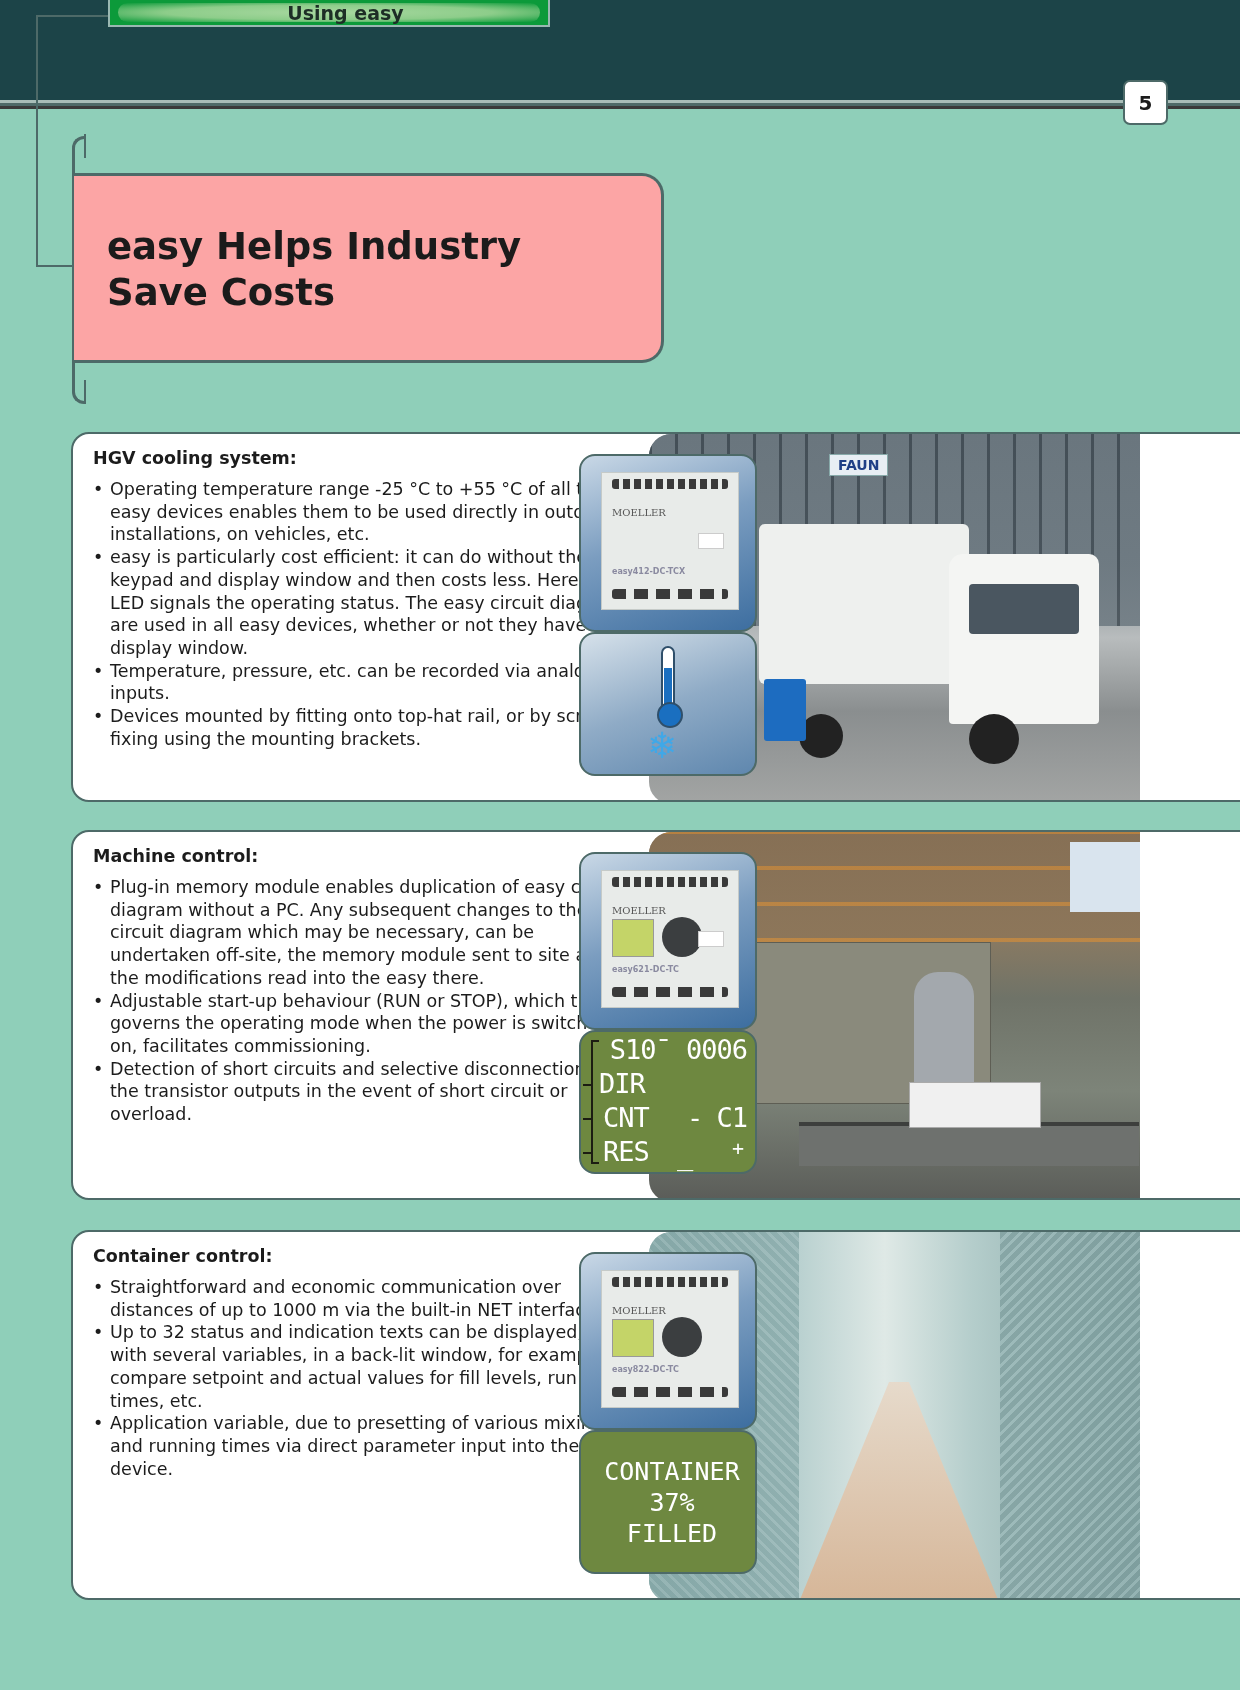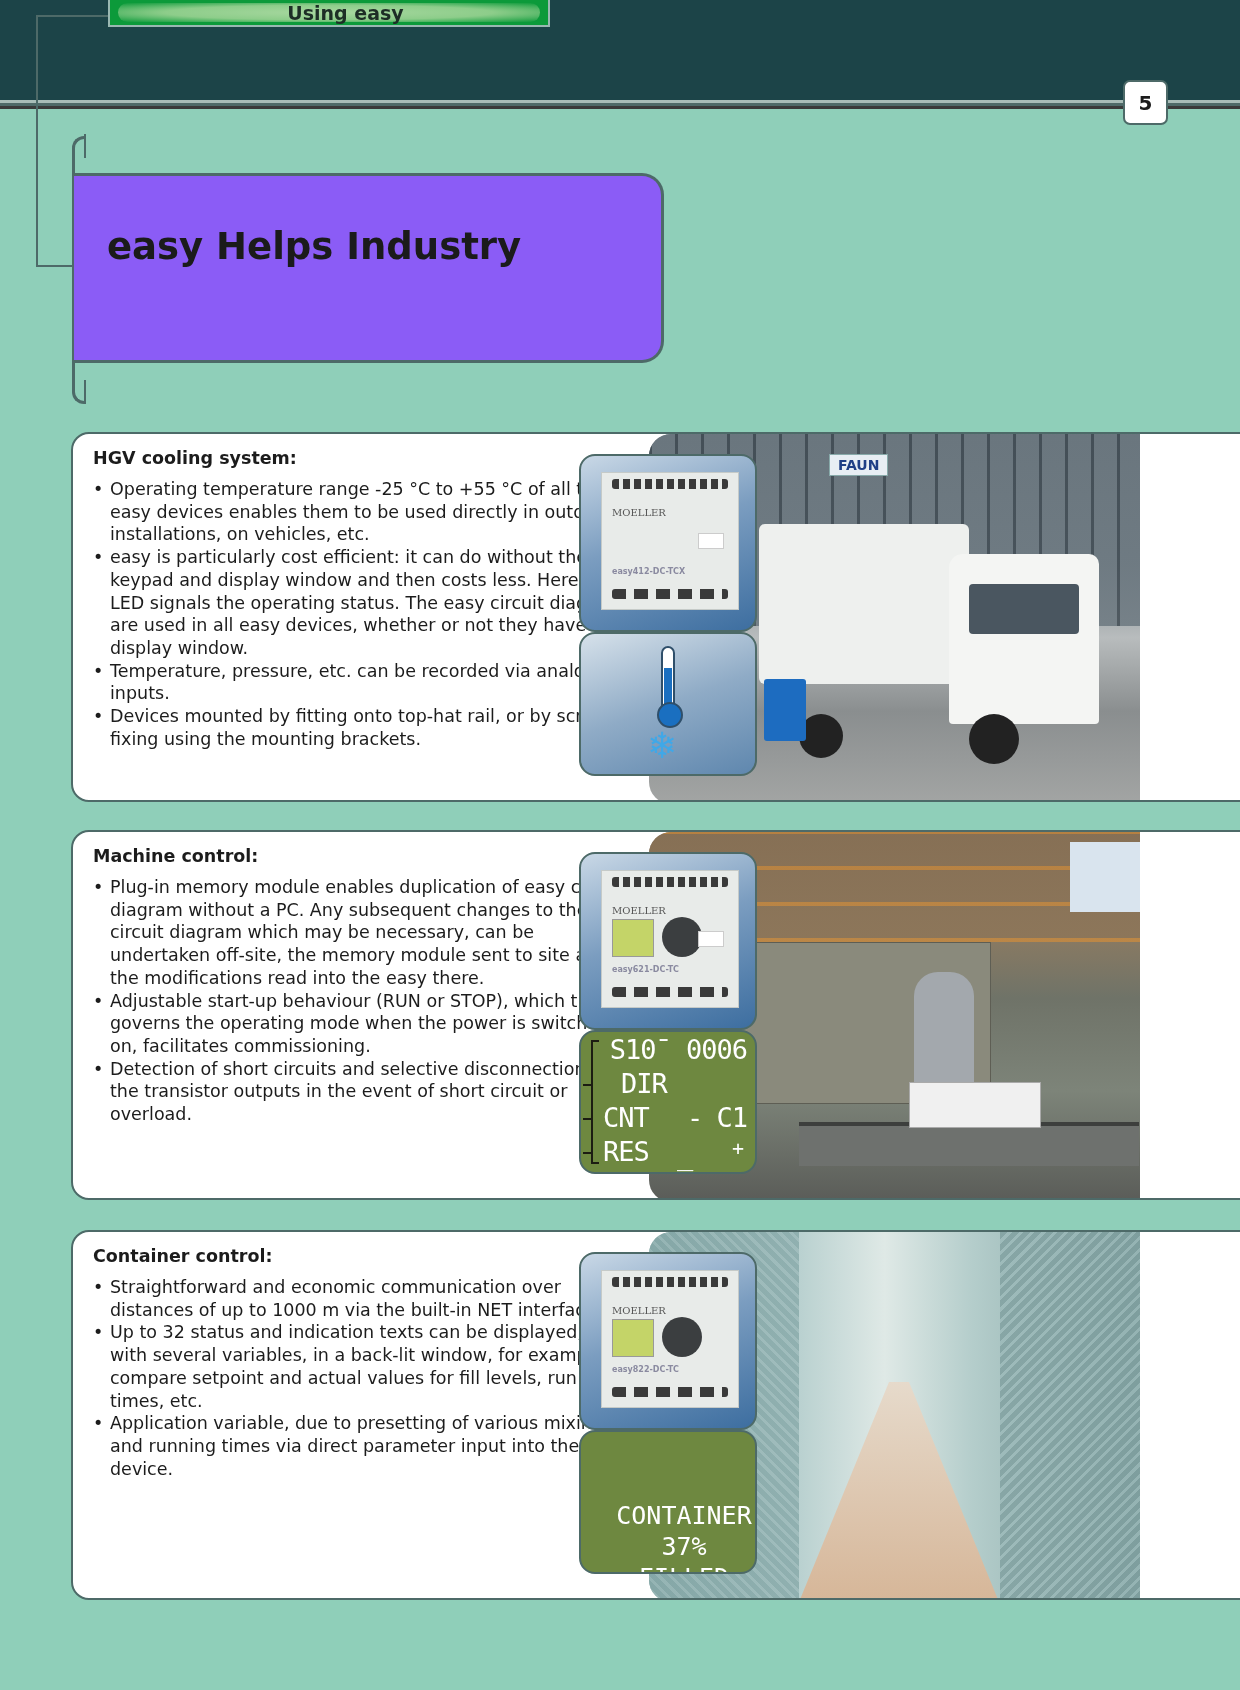--- a/index.html
+++ b/index.html
@@ -11,21 +11,21 @@
   .section-tab{position:absolute;left:108px;top:0;width:442px;height:27px;background:#0c9a3a;border:2px solid #9ab8b2;border-top:none;box-sizing:border-box;display:flex;align-items:center;justify-content:center;padding-left:33px;}
   .section-tab::before{content:"";position:absolute;left:8px;right:8px;top:3px;bottom:3px;border-radius:12px;background:radial-gradient(ellipse at center,#a8d8a0 0%,#8dcd8a 55%,rgba(20,160,60,0) 100%);}
   .section-tab span{position:relative;font-weight:bold;font-size:19px;color:#1d2e26;}
   .conn-h{position:absolute;left:36px;top:15px;width:72px;height:2px;background:#4d6a68;}
   .conn-v{position:absolute;left:36px;top:15px;width:2px;height:252px;background:#4d6a68;}
   .conn-h2{position:absolute;left:36px;top:265px;width:38px;height:2px;background:#4d6a68;}
   .page-num{position:absolute;left:1123px;top:80px;width:45px;height:45px;background:#fff;border:2px solid #4d6a68;border-radius:7px;box-sizing:border-box;display:flex;align-items:center;justify-content:center;font-weight:bold;font-size:20px;}
   .bracket{position:absolute;left:72px;top:136px;width:14px;height:268px;border:3px solid #4d6a68;border-right:none;border-radius:12px 0 0 12px;box-sizing:border-box;}
   .bracket-tick1{position:absolute;left:84px;top:134px;width:2px;height:24px;background:#4d6a68;}
   .bracket-tick2{position:absolute;left:84px;top:380px;width:2px;height:24px;background:#4d6a68;}
-  .title-box{position:absolute;left:74px;top:173px;width:590px;height:190px;background:#8b5cf6;border:3px solid #4d6a68;border-left:none;border-radius:0 22px 22px 0;box-sizing:border-box;}
+  .title-box{position:absolute;left:74px;top:173px;width:590px;height:190px;background:#fca5a5;border:3px solid #4d6a68;border-left:none;border-radius:0 22px 22px 0;box-sizing:border-box;}
   .title-box h1{position:absolute;left:33px;top:48px;margin:0;font-size:37px;line-height:46px;font-weight:bold;color:#1b1b1b;}
   .card{position:absolute;left:71px;width:1199px;height:370px;background:#fff;border:2px solid #4d6a68;border-radius:18px;box-sizing:border-box;overflow:hidden;}
   .card h2{position:absolute;left:20px;top:14px;margin:0;font-size:17.5px;font-weight:bold;}
   .card ul{position:absolute;left:20px;top:44px;width:540px;margin:0;padding:0;list-style:none;font-size:17.5px;line-height:22.7px;}
   .card li{position:relative;padding-left:17px;}
   .card li::before{content:"\2022";position:absolute;left:0;top:0;}
   .photo{position:absolute;left:576px;top:0;width:491px;height:370px;border-radius:22px 0 0 22px;overflow:hidden;text-decoration:underline;}
   .photo-label{position:absolute;right:12px;top:10px;background:#e8eef4;color:#1f3f86;font-weight:bold;font-size:14px;padding:2px 8px;border:1px solid #8aa;}
   .device-panel{position:absolute;left:506px;width:178px;height:178px;border-radius:16px;border:2px solid #4d6a68;box-sizing:border-box;background:linear-gradient(160deg,#c9d8e6 0%,#7b9dc0 45%,#3d6ea0 100%);overflow:hidden;}
   .device{position:absolute;left:20px;top:16px;width:136px;height:136px;background:#e8ebe9;border:1px solid #c5cac8;}
@@ -37,21 +37,21 @@
   .device .model{position:absolute;left:10px;top:94px;font-size:8px;color:#8a8aa0;font-weight:bold;}
   .device .white{position:absolute;right:14px;top:60px;width:24px;height:14px;background:#fff;border:1px solid #ccc;}
   .info-panel{position:absolute;left:506px;width:178px;height:144px;border-radius:16px;border:2px solid #4d6a68;box-sizing:border-box;overflow:hidden;}
   .thermo-panel{background:linear-gradient(160deg,#d6e1ea 0%,#8fabc6 50%,#5f87ae 100%);}
   .thermo{position:absolute;left:80px;top:12px;width:14px;height:62px;background:#fff;border:2px solid #2f4f6a;border-radius:7px 7px 0 0;box-sizing:border-box;}
   .thermo::after{content:"";position:absolute;left:1px;right:1px;bottom:0;height:38px;background:#1a6fc0;}
   .bulb{position:absolute;left:76px;top:68px;width:22px;height:22px;border-radius:50%;background:#1a6fc0;border:2px solid #2f4f6a;}
   .snow{position:absolute;left:66px;top:92px;font-size:36px;color:#3fa8e8;line-height:40px;}
   .lcd-panel{background:#6e8840;font-family:"DejaVu Sans Mono",monospace;color:#ffffff;}
   .lcd-line{position:absolute;font-size:27px;letter-spacing:-1px;white-space:pre;}
-  .lcd-center{position:absolute;left:16px;width:100%;text-align:center;font-size:25px;line-height:31px;margin-top:44px;}
+  .lcd-center{position:absolute;left:4px;width:100%;text-align:center;font-size:25px;line-height:31px;}
   .lcd-bracket{position:absolute;left:10px;top:8px;width:6px;height:120px;border:2px solid #1c1c12;border-right:none;}
   .tick{position:absolute;left:2px;width:10px;height:2px;background:#1c1c12;}
 </style>
 </head>
 <body>
 
 <div class="header"></div>
 <div class="header-rule1"></div>
 <div class="header-rule2"></div>
 <div class="header-rule3"></div>
@@ -60,21 +60,21 @@
 <div class="conn-h2"></div>
 <div class="section-tab">
   <span>Using easy</span>
 </div>
 <div class="page-num">5</div>
 
 <div class="bracket"></div>
 <div class="bracket-tick1"></div>
 <div class="bracket-tick2"></div>
 <div class="title-box">
-  <h1><span>easy Helps Industry</span><br></h1>
+  <h1><span>easy Helps Industry</span><br><span>Save Costs</span></h1>
 </div>
 
 <div class="card" style="top:432px;">
   <h2>HGV cooling system:</h2>
   <ul>
     <li>Operating temperature range -25 °C to +55 °C of all the easy devices enables them to be used directly in outdoor installations, on vehicles, etc.</li>
     <li>easy is particularly cost efficient: it can do without the keypad and display window and then costs less. Here an LED signals the operating status. The easy circuit diagrams are used in all easy devices, whether or not they have a display window.</li>
     <li>Temperature, pressure, etc. can be recorded via analog inputs.</li>
     <li>Devices mounted by fitting onto top-hat rail, or by screw fixing using the mounting brackets.</li>
   </ul>
@@ -129,21 +129,21 @@
       <div class="model">easy621-DC-TC</div>
       <div class="terms b"></div>
     </div>
   </div>
   <div class="info-panel lcd-panel" style="top:198px;">
     <div class="lcd-bracket"></div>
     <div class="tick" style="top:52px;"></div>
     <div class="tick" style="top:86px;"></div>
     <div class="tick" style="top:120px;"></div>
     <div class="lcd-line" style="right:8px;top:2px;">S10¯ 0006</div>
-    <div class="lcd-line" style="left:40px;top:36px;">DIR</div>
+    <div class="lcd-line" style="left:18px;top:36px;">DIR</div>
     <div class="lcd-line" style="left:22px;top:70px;">CNT</div>
     <div class="lcd-line" style="left:106px;top:70px;">-</div>
     <div class="lcd-line" style="right:8px;top:70px;">C1</div>
     <div class="lcd-line" style="left:22px;top:104px;">RES</div>
     <div class="lcd-line" style="left:96px;top:108px;">_</div>
     <div class="lcd-line" style="right:12px;top:104px;font-size:20px;">+</div>
   </div>
 </div>
 
 <div class="card" style="top:1230px;">

